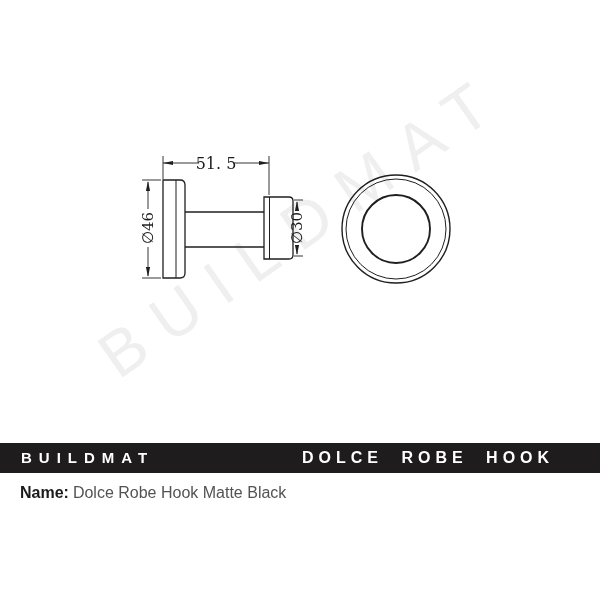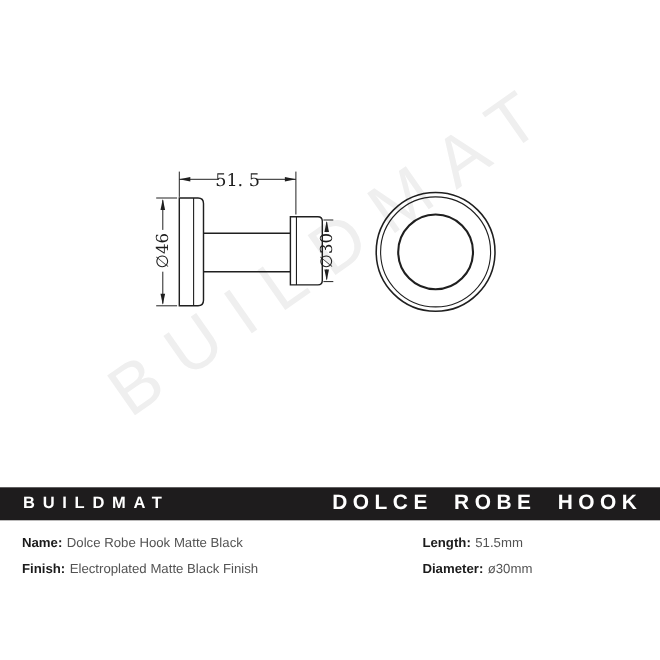--- a/index.html
+++ b/index.html
@@ -55,39 +55,39 @@
     font-size:15px;
     font-weight:700;
     letter-spacing:7px;
     white-space:nowrap;
   }
   #product-text{
     position:absolute;
     left:302px;top:0;
     line-height:30px;
     color:#ffffff;
-    font-size:19px;
+    font-size:16px;
     font-weight:700;
     letter-spacing:5px;
     word-spacing:9px;
     white-space:nowrap;
   }
   
   .spec-col{
     position:absolute;
     top:486px;
     z-index:3;
   }
   #spec-col-left{left:20px;}
   #spec-col-right{left:384px;}
   .spec-row{
     height:14px;
     line-height:14px;
     margin-bottom:10px;
-    font-size:12px;
+    font-size:16px;
     white-space:nowrap;
   }
   .spec-label{
     font-weight:700;
     color:#1b1b1b;
     margin-right:4px;
   }
   .spec-value{
     font-weight:400;
     color:#535353;
@@ -156,27 +156,16 @@
 
   <div id="title-bar">
     <span id="brand-text">BUILDMAT</span>
     <span id="product-text">DOLCE ROBE HOOK</span>
   </div>
 
   <div id="spec-col-left" class="spec-col">
     <div class="spec-row">
       <span class="spec-label">Name:</span><span class="spec-value">Dolce Robe Hook Matte Black</span>
     </div>
-    <div class="spec-row">
-      <span class="spec-label">Finish:</span><span class="spec-value">Electroplated Matte Black Finish</span>
-    </div>
   </div>
 
-  <div id="spec-col-right" class="spec-col">
-    <div class="spec-row">
-      <span class="spec-label">Length:</span><span class="spec-value">51.5mm</span>
-    </div>
-    <div class="spec-row">
-      <span class="spec-label">Diameter:</span><span class="spec-value">ø30mm</span>
-    </div>
-  </div>
 
 </div>
 
 </body></html>

